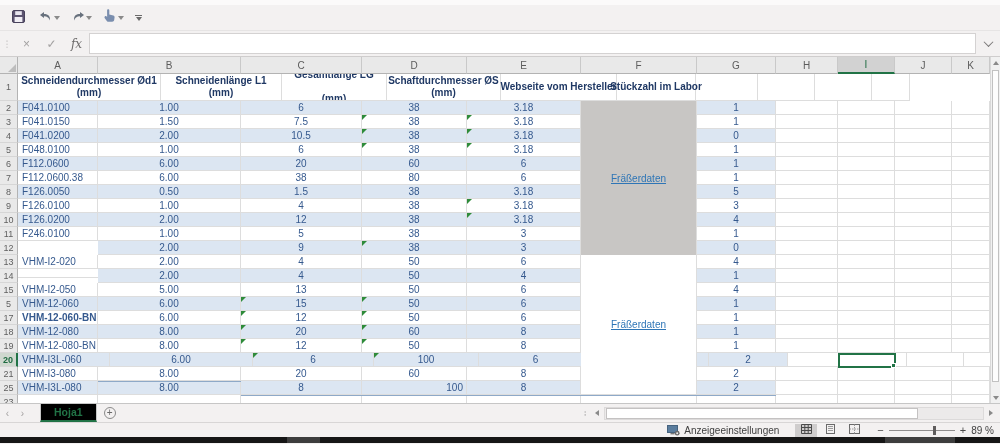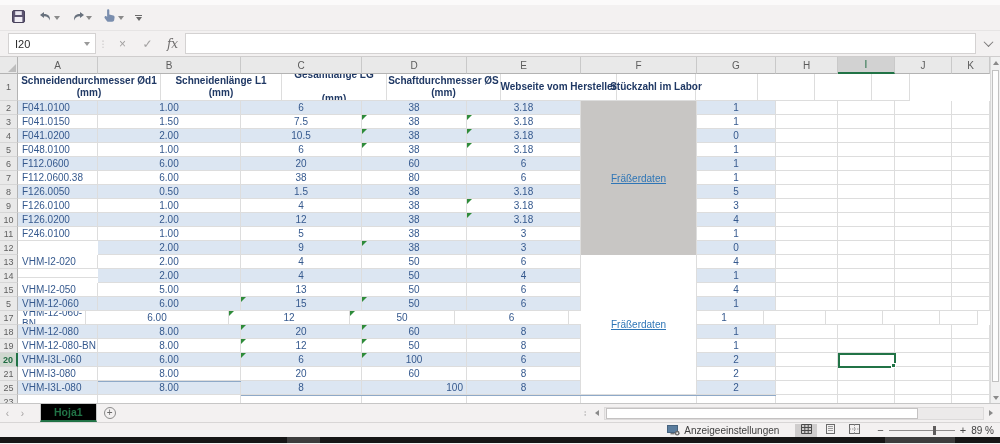--- a/index.html
+++ b/index.html
@@ -129,24 +129,20 @@
     </div>
     <div class="qbtn">
       <span style="display:flex;flex-direction:column;align-items:center;">
         <span style="width:7px;height:1px;background:#6a6a6a;margin-bottom:1px;"></span>
         <span class="drop" style="margin:0;border-top-color:#6a6a6a;"></span>
       </span>
     </div>
   </div>
 
   <div class="fbar">
-    <div class="namebox">
-      <span>I20</span>
-      <span class="nb-arrow"></span>
-    </div>
     <div class="vsep">⋮</div>
     <div class="fbtn">
         <span>×</span>
       </div>
     <div class="fbtn">
         <span>✓</span>
       </div>
     <div class="fbtn">
         <span class="fx">fx</span>
       </div>
@@ -402,21 +398,21 @@
           <div class="cell  stripe" style="width: 114px;">6</div>
           <div class="cell stripe" style="width: 116px;"></div>
           <div class="cell stripe" style="width: 79px;">1</div>
           <div class="cell" style="width: 62px;"></div>
           <div class="cell" style="width: 57px;"></div>
           <div class="cell" style="width: 57px;"></div>
           <div class="cell" style="width: 38px;"></div>
         </div>
         <div class="row">
           <div class="gut">17</div>
-          <div class="cell left" style="width: 68px;">VHM-12-060-BN</div>
+          <div class="cell left" style="width: 80px; font-weight: bold;">VHM-12-060-BN</div>
           <div class="cell" style="width: 143px;">6.00</div>
           <div class="cell tri" style="width: 121px;">12</div>
           <div class="cell tri " style="width: 105px;">50</div>
           <div class="cell" style="width: 114px;">6</div>
           <div class="cell" style="width: 116px;"></div>
           <div class="cell" style="width: 79px;">1</div>
           <div class="cell" style="width: 62px;"></div>
           <div class="cell" style="width: 57px;"></div>
           <div class="cell" style="width: 57px;"></div>
           <div class="cell" style="width: 38px;"></div>
@@ -444,21 +440,21 @@
           <div class="cell" style="width: 114px;">8</div>
           <div class="cell" style="width: 116px;"></div>
           <div class="cell" style="width: 79px;">1</div>
           <div class="cell" style="width: 62px;"></div>
           <div class="cell" style="width: 57px;"></div>
           <div class="cell" style="width: 57px;"></div>
           <div class="cell" style="width: 38px;"></div>
         </div>
         <div class="row">
           <div class="gut selected">20</div>
-          <div class="cell left stripe" style="width: 80px;">VHM-I3L-060</div>
+          <div class="cell left stripe" style="width: 92px;">VHM-I3L-060</div>
           <div class="cell stripe" style="width: 143px;">6.00</div>
           <div class="cell tri stripe" style="width: 121px;">6</div>
           <div class="cell tri  stripe" style="width: 105px;">100</div>
           <div class="cell  stripe" style="width: 114px;">6</div>
           <div class="cell stripe" style="width: 116px;"></div>
           <div class="cell stripe" style="width: 79px;">2</div>
           <div class="cell" style="width: 62px;"></div>
           <div class="cell" style="width: 57px;"></div>
           <div class="cell" style="width: 57px;"></div>
           <div class="cell" style="width: 38px;"></div>

